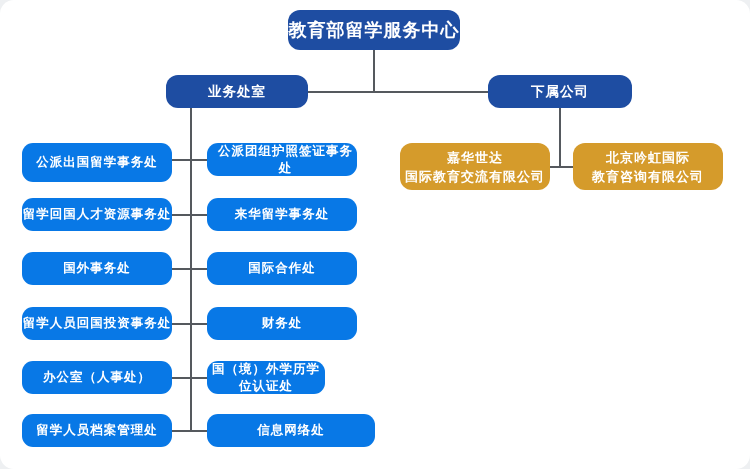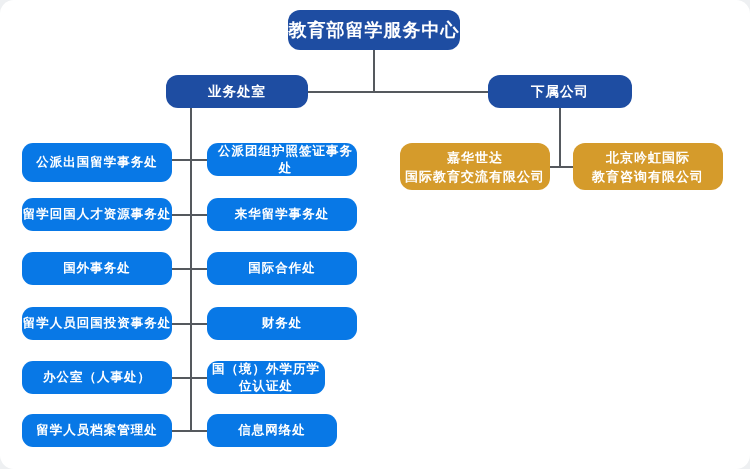--- a/index.html
+++ b/index.html
@@ -101,21 +101,21 @@
   </div>
   <div class="node node-bright" style="left:207px;top:252px;width:150px;height:33px;">
     <span>国际合作处</span>
   </div>
   <div class="node node-bright" style="left:207px;top:307px;width:150px;height:33px;">
     <span>财务处</span>
   </div>
   <div class="node node-bright" style="left:207px;top:361px;width:118px;height:33px;">
     <span>国（境）外学历学位认证处</span>
   </div>
-  <div class="node node-bright" style="left:207px;top:414px;width:130px;height:33px;border-radius:11px;">
+  <div class="node node-bright" style="left:207px;top:414px;width:168px;height:33px;border-radius:11px;">
     <span>信息网络处</span>
   </div>
 
   <div class="node node-orange" style="left:400px;top:143px;width:150px;height:47px;">
     <span>嘉华世达</span>
     <span>国际教育交流有限公司</span>
   </div>
   <div class="node node-orange" style="left:573px;top:143px;width:150px;height:47px;align-items:center;">
     <span>北京吟虹国际</span>
     <span>教育咨询有限公司</span>

